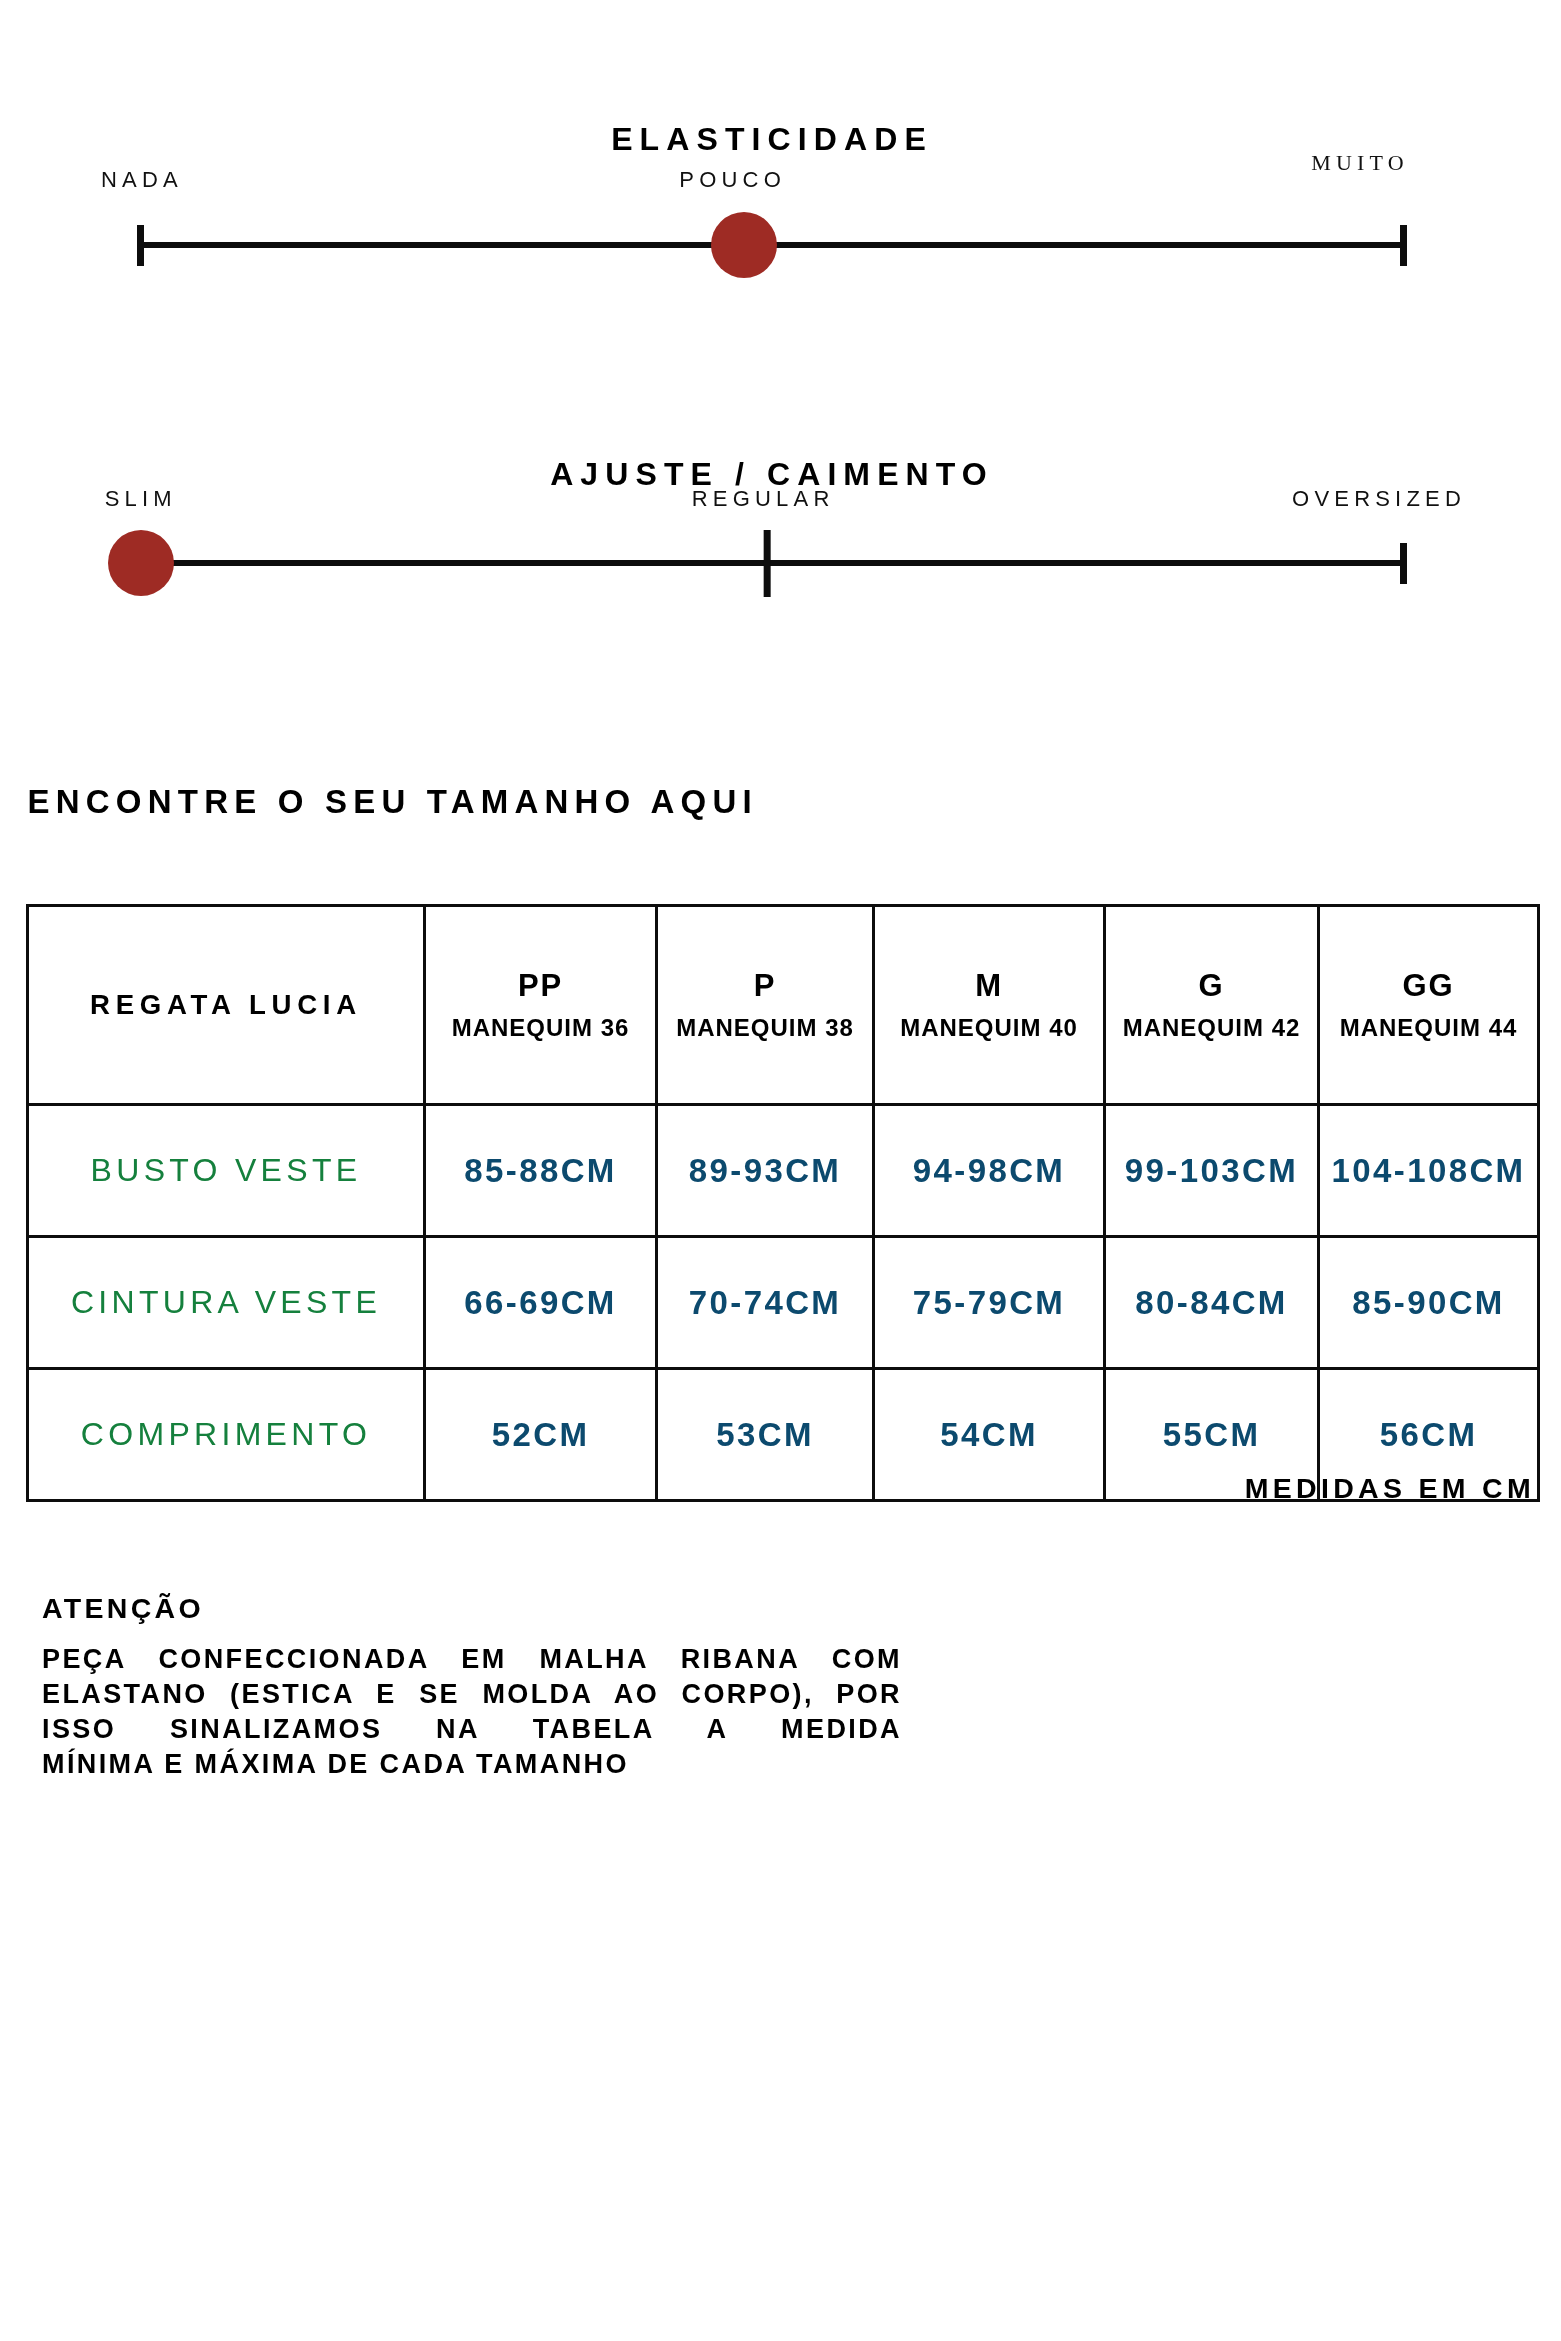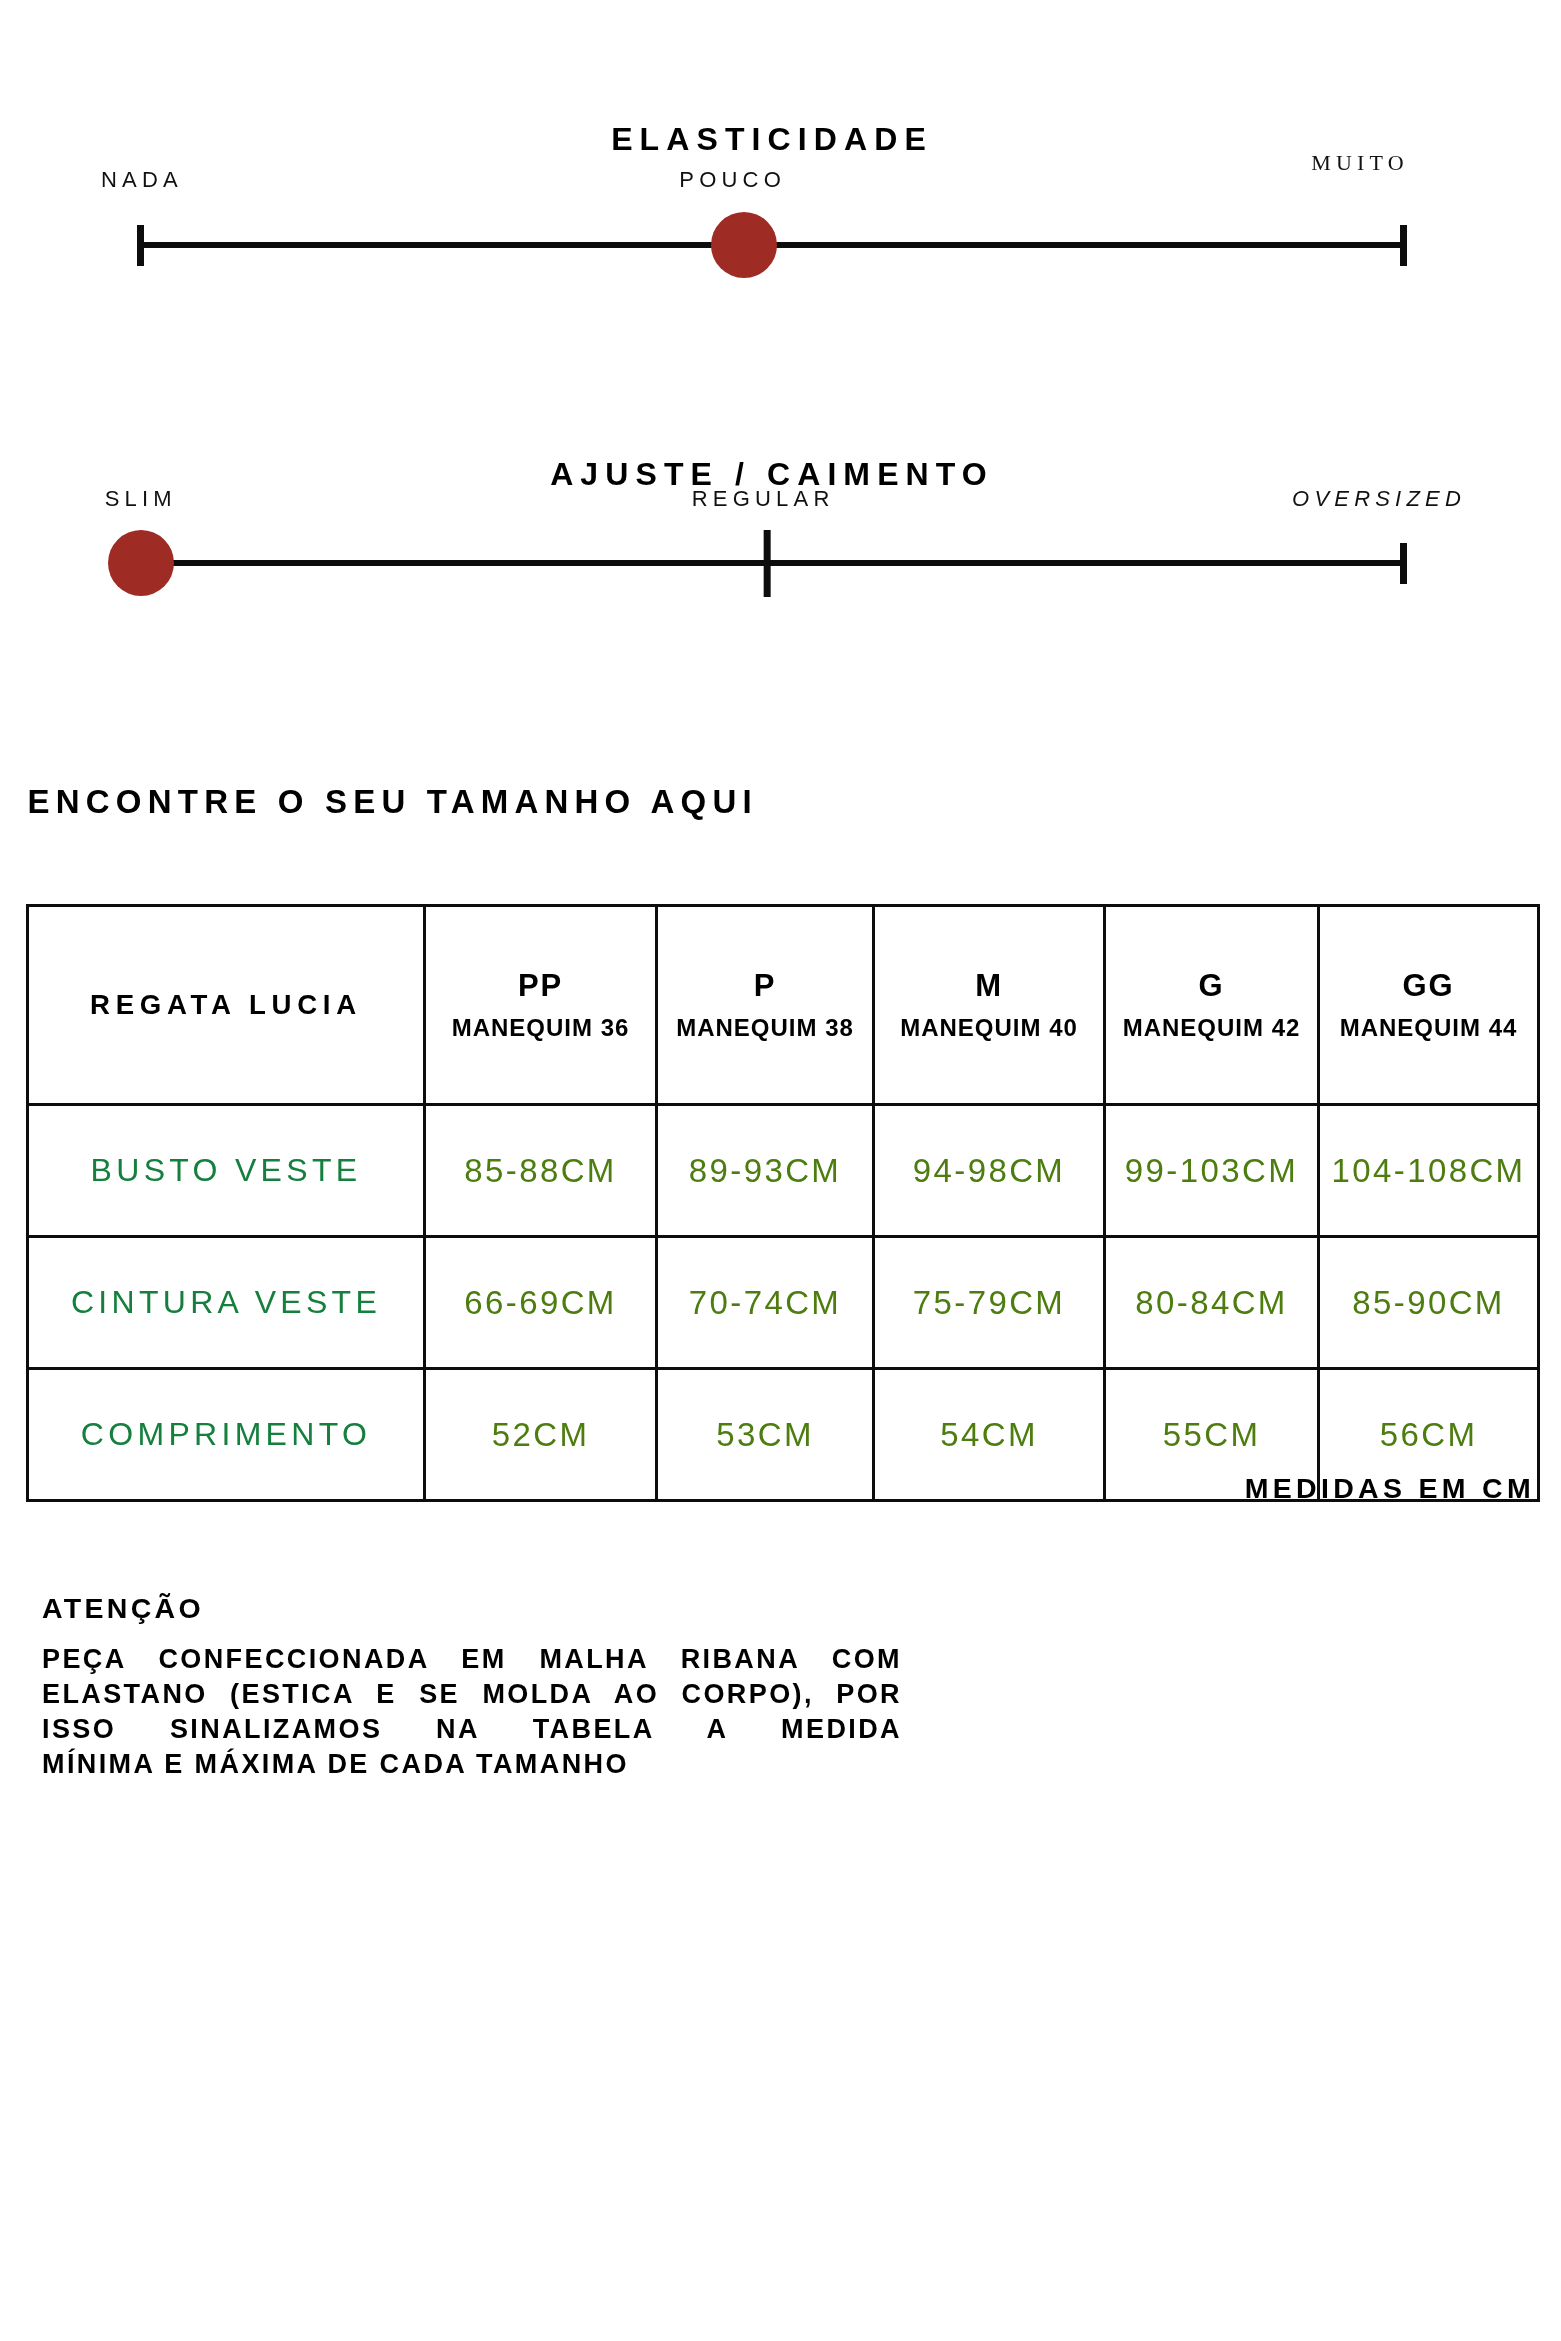--- a/index.html
+++ b/index.html
@@ -14,21 +14,21 @@
 
   .labels-row{position:absolute;left:137px;width:1270px;height:28.5px;}
   #el-labels{top:167px;}
   #fit-labels{top:486px;}
   .slabel{position:absolute;top:0;font-size:22px;letter-spacing:5.2px;color:#111;white-space:nowrap;}
   .lab-left1{left:-36px;text-align:right;}
   .lab-mid1{left:46.9%;transform:translateX(-50%);}
   .lab-right1{left:96.3%;transform:translateX(-50%);top:-17px;font-family:Liberation Serif, serif;}
   .lab-left2{left:0.3%;transform:translateX(-50%);}
   .lab-mid2{left:49.3%;transform:translateX(-50%);}
-  .lab-right2{left:97.8%;transform:translateX(-50%);font-style:italic;}
+  .lab-right2{left:97.8%;transform:translateX(-50%);}
 
   .slider{position:absolute;left:137px;width:1270px;height:0;}
   #el-slider{top:245px;}
   #fit-slider{top:563px;}
   .track{position:absolute;left:0;right:0;top:-3.3px;height:6.7px;background:#0d0d0d;}
   .cap{position:absolute;width:6.7px;height:41px;top:-20.4px;background:#0d0d0d;}
   .capL{left:0;}
   .capR{right:0;}
   .midtick{position:absolute;left:49.6%;transform:translateX(-50%);width:6.7px;height:67px;top:-33px;background:#0d0d0d;}
   .dot{position:absolute;width:66px;height:66px;border-radius:50%;top:-33px;
@@ -41,21 +41,21 @@
   
   #size-table{position:absolute;left:26px;top:904px;width:1511px;height:589px;
               border-collapse:collapse;table-layout:fixed;padding-left:48px;}
   #size-table td{border:3.8px solid #0d0d0d;text-align:center;vertical-align:middle;padding:0;}
   tr.head{height:199px;}
   tr.body-row{height:132px;}
   .prod{font-size:27.6px;font-weight:800;letter-spacing:5.7px;}
   .sz{font-size:31px;font-weight:800;letter-spacing:1.9px;}
   .mq{font-size:24px;font-weight:700;letter-spacing:1px;margin-top:9.5px;}
   .rowlbl{font-size:32px;font-weight:400;letter-spacing:4.3px;color:#15803d;}
-  .val{font-size:33px;font-weight:400;letter-spacing:2.4px;color:#4d7c0f;}
+  .val{font-size:33px;font-weight:700;letter-spacing:2.4px;color:#0c4a6e;}
 
   
   #note{position:absolute;right:26px;top:1472px;font-size:28.5px;font-weight:800;letter-spacing:4.3px;}
   #attn-heading{position:absolute;left:42px;top:1592px;font-size:28.5px;font-weight:800;letter-spacing:3.3px;}
   #attn-body{position:absolute;left:42px;top:1642px;width:860px;font-size:27px;font-weight:700;
              letter-spacing:2.4px;}
   .jline{height:35px;line-height:35px;overflow:hidden;text-align:justify;}
   .jline::after{content:"";display:inline-block;width:100%;height:0;}
   .lastline{height:35px;line-height:35px;}
 </style>

